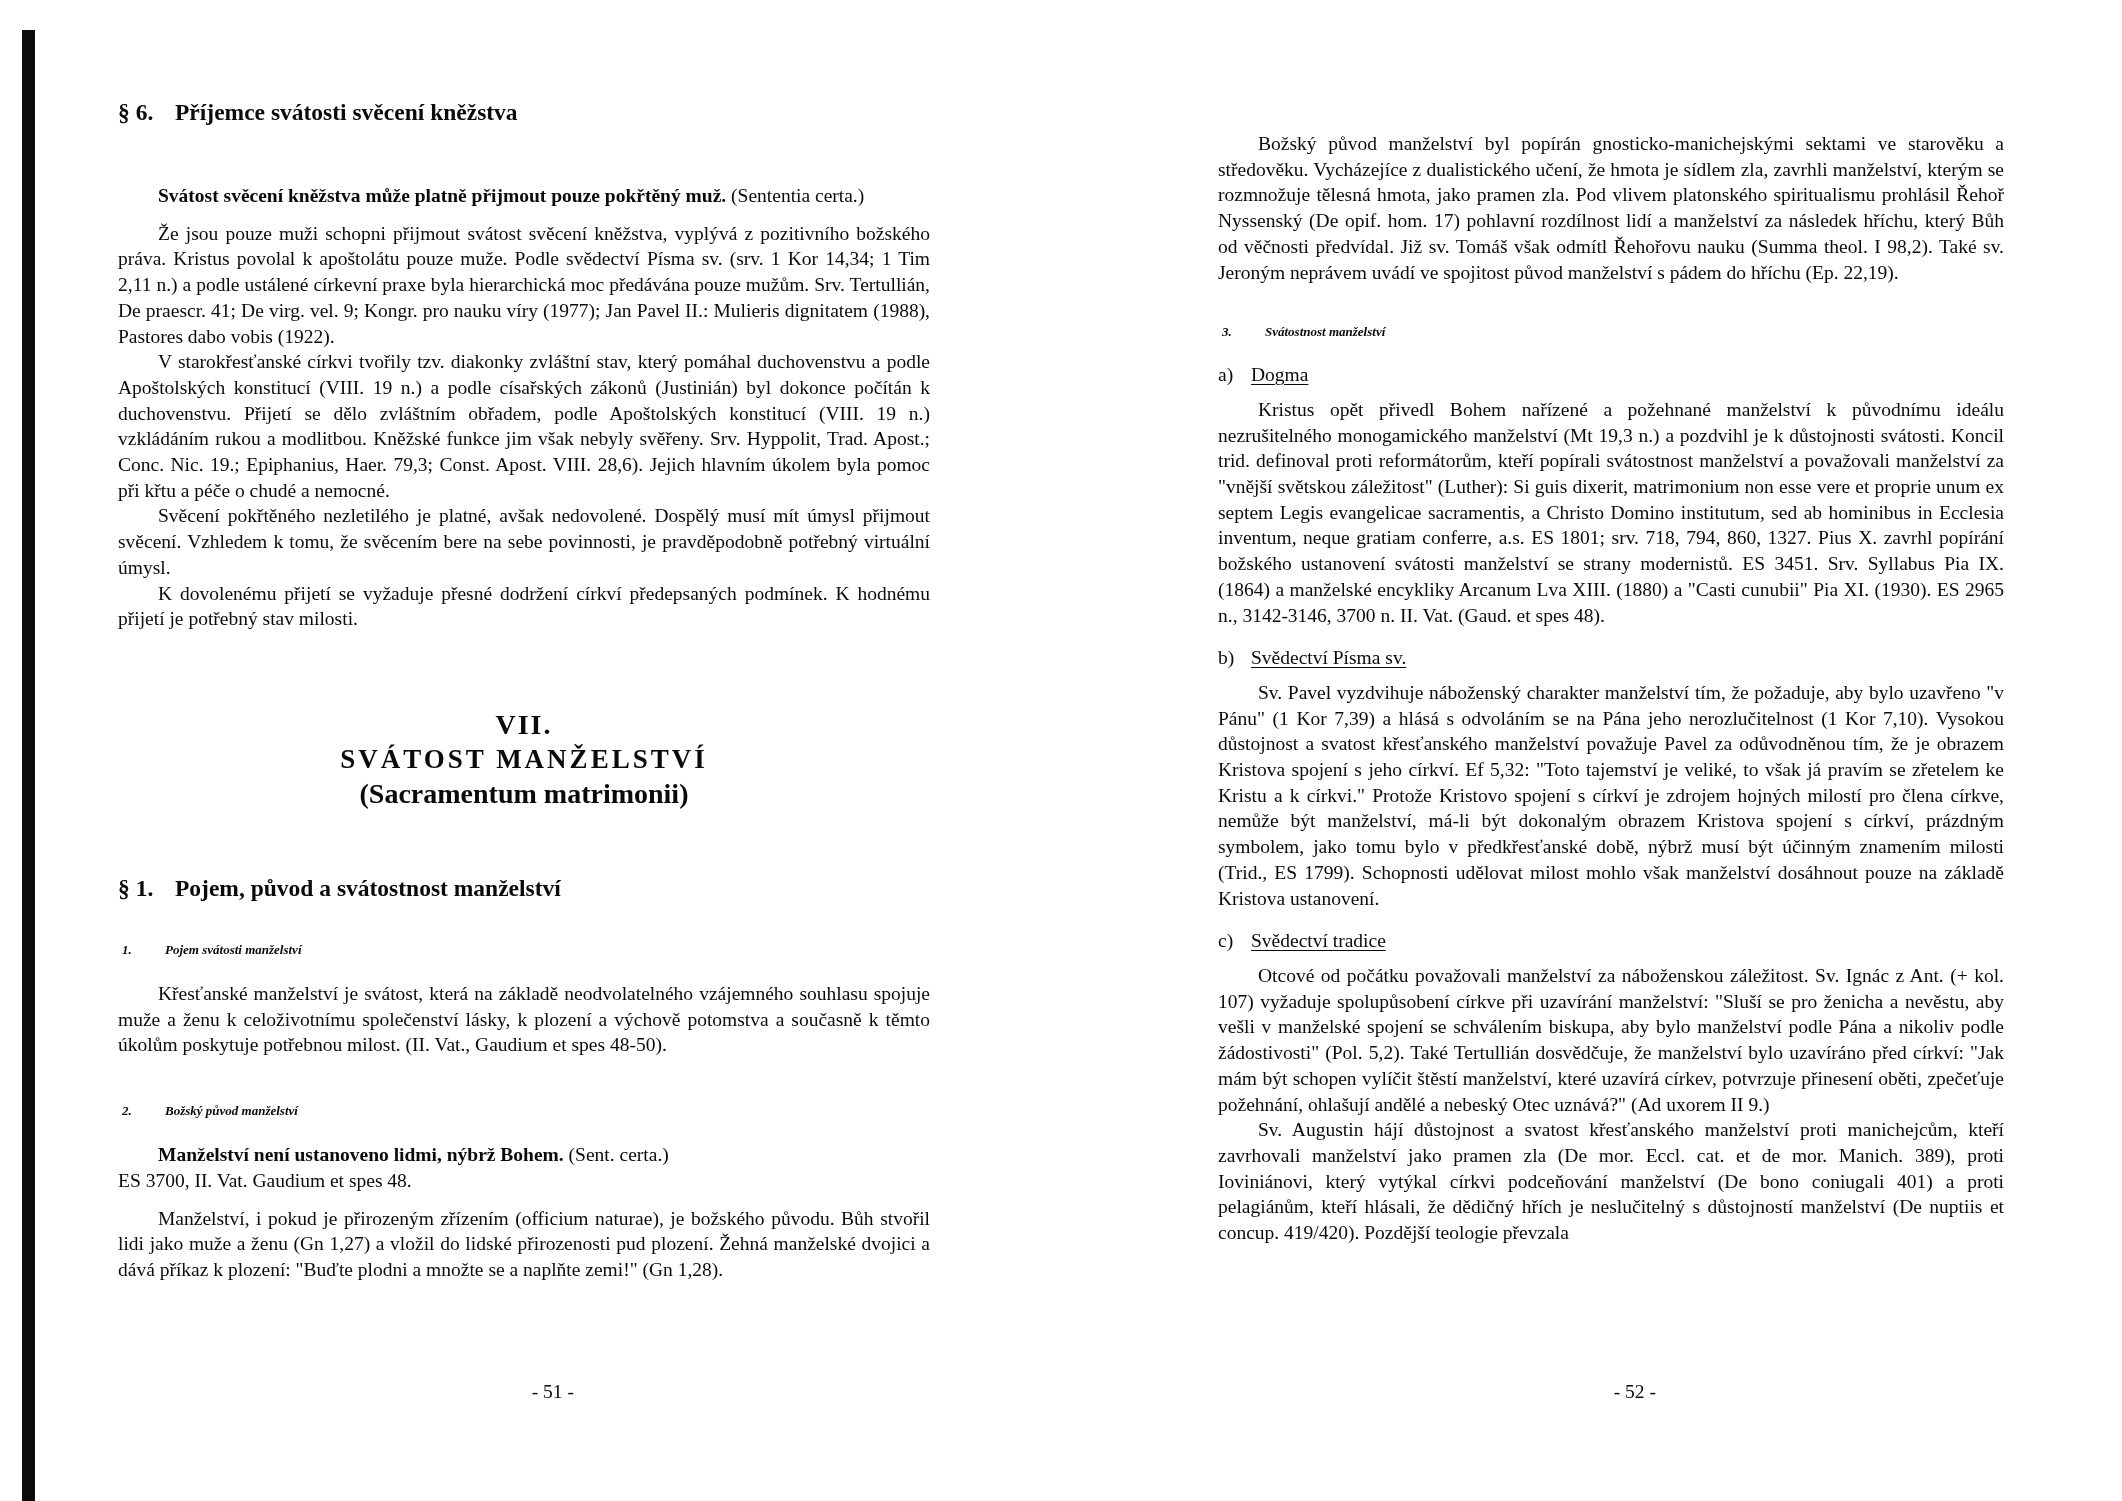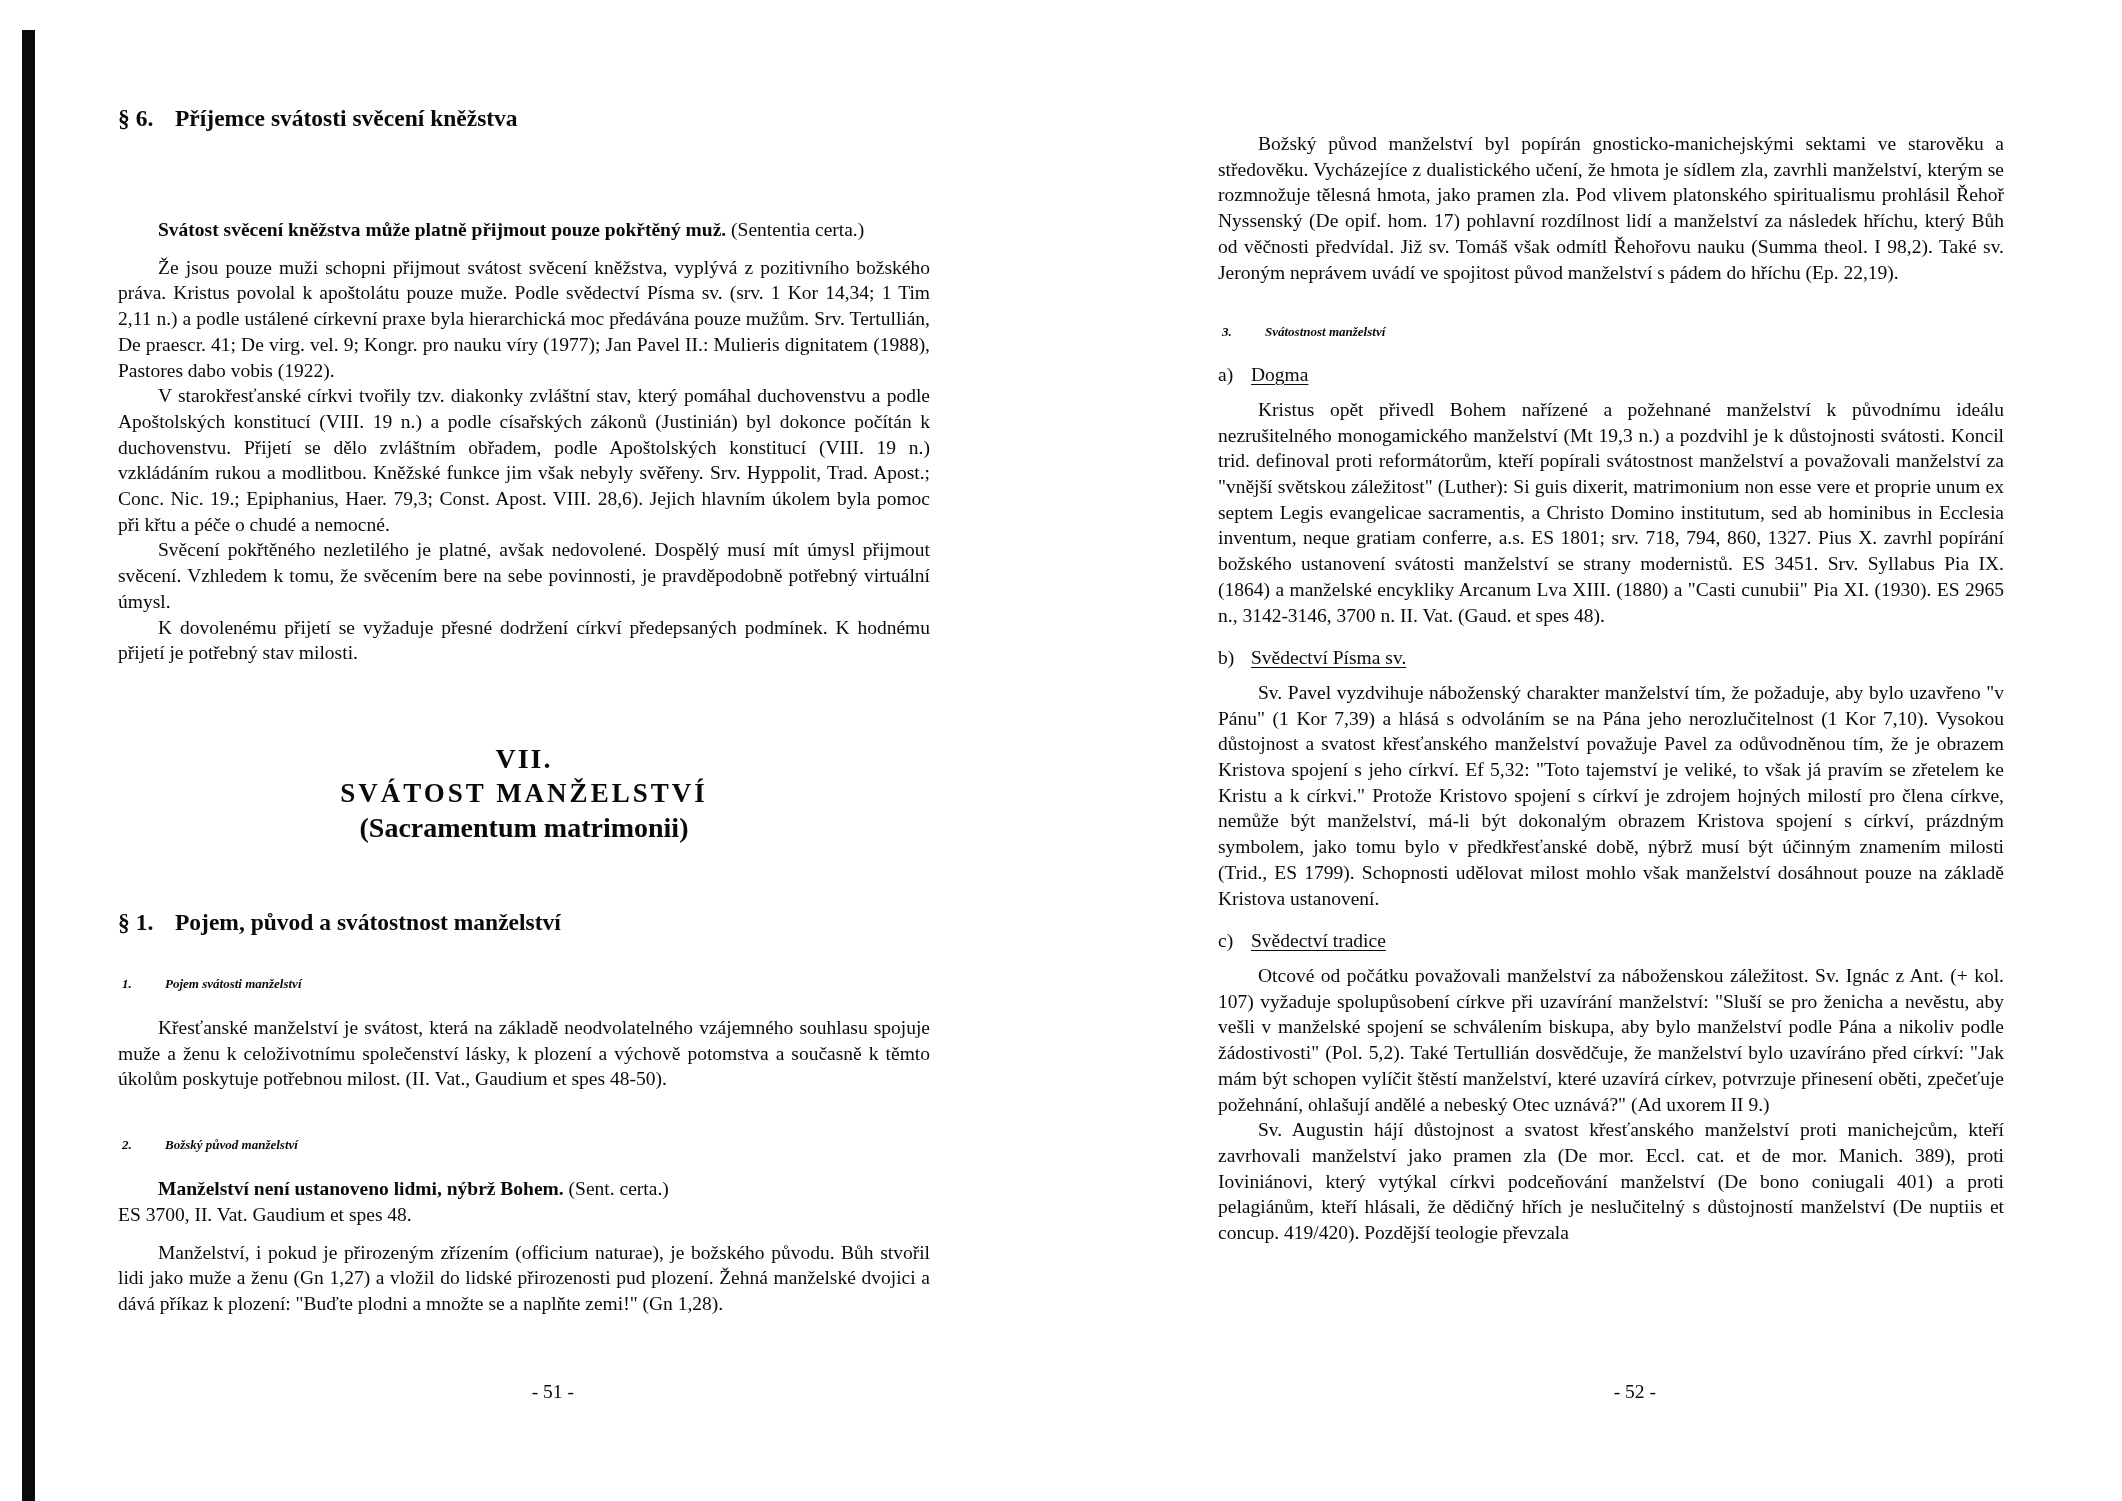--- a/index.html
+++ b/index.html
@@ -21,21 +21,21 @@
     top: 30px;
     width: 13px;
     height: 1471px;
     background: #0b0b0b;
   }
   .page {
     position: absolute;
     font-size: 19.5px;
     line-height: 25.7px;
   }
-  .page-left  { left: 118px; top: 103px;  width: 812px; }
+  .page-left  { left: 118px; top: 97px;  width: 812px; }
   .page-right { left: 1218px; top: 131px; width: 786px; }
 
   .p {
     margin: 0;
     text-align: justify;
     text-indent: 40px;
     font-family: Liberation Serif, serif;
   }
   .p.no-indent { text-indent: 0; }
 
@@ -91,21 +91,21 @@
     font-size: 27px;
     letter-spacing: 3px;
     margin: 9px 0 0 0;
   }
   .chapter-subtitle {
     font-weight: bold;
     font-size: 28px;
     margin: 9px 0 0 0;
   }
 
-  .thesis1 { margin-top: 84px; }
+  .thesis1 { margin-top: 56px; }
   .mt-para { margin-top: 12px; }
   .mt-sec1 { margin-top: 66px; }
   .mt-sub  { margin-top: 34px; }
   .mt-sub2 { margin-top: 40px; }
   .mt-thesis { margin-top: 18px; }
   .mt-small { margin-top: 10px; }
   .mt-letter { margin-top: 17px; }
   .mt-bpar { margin-top: 9px; }
 
   .page-number {

